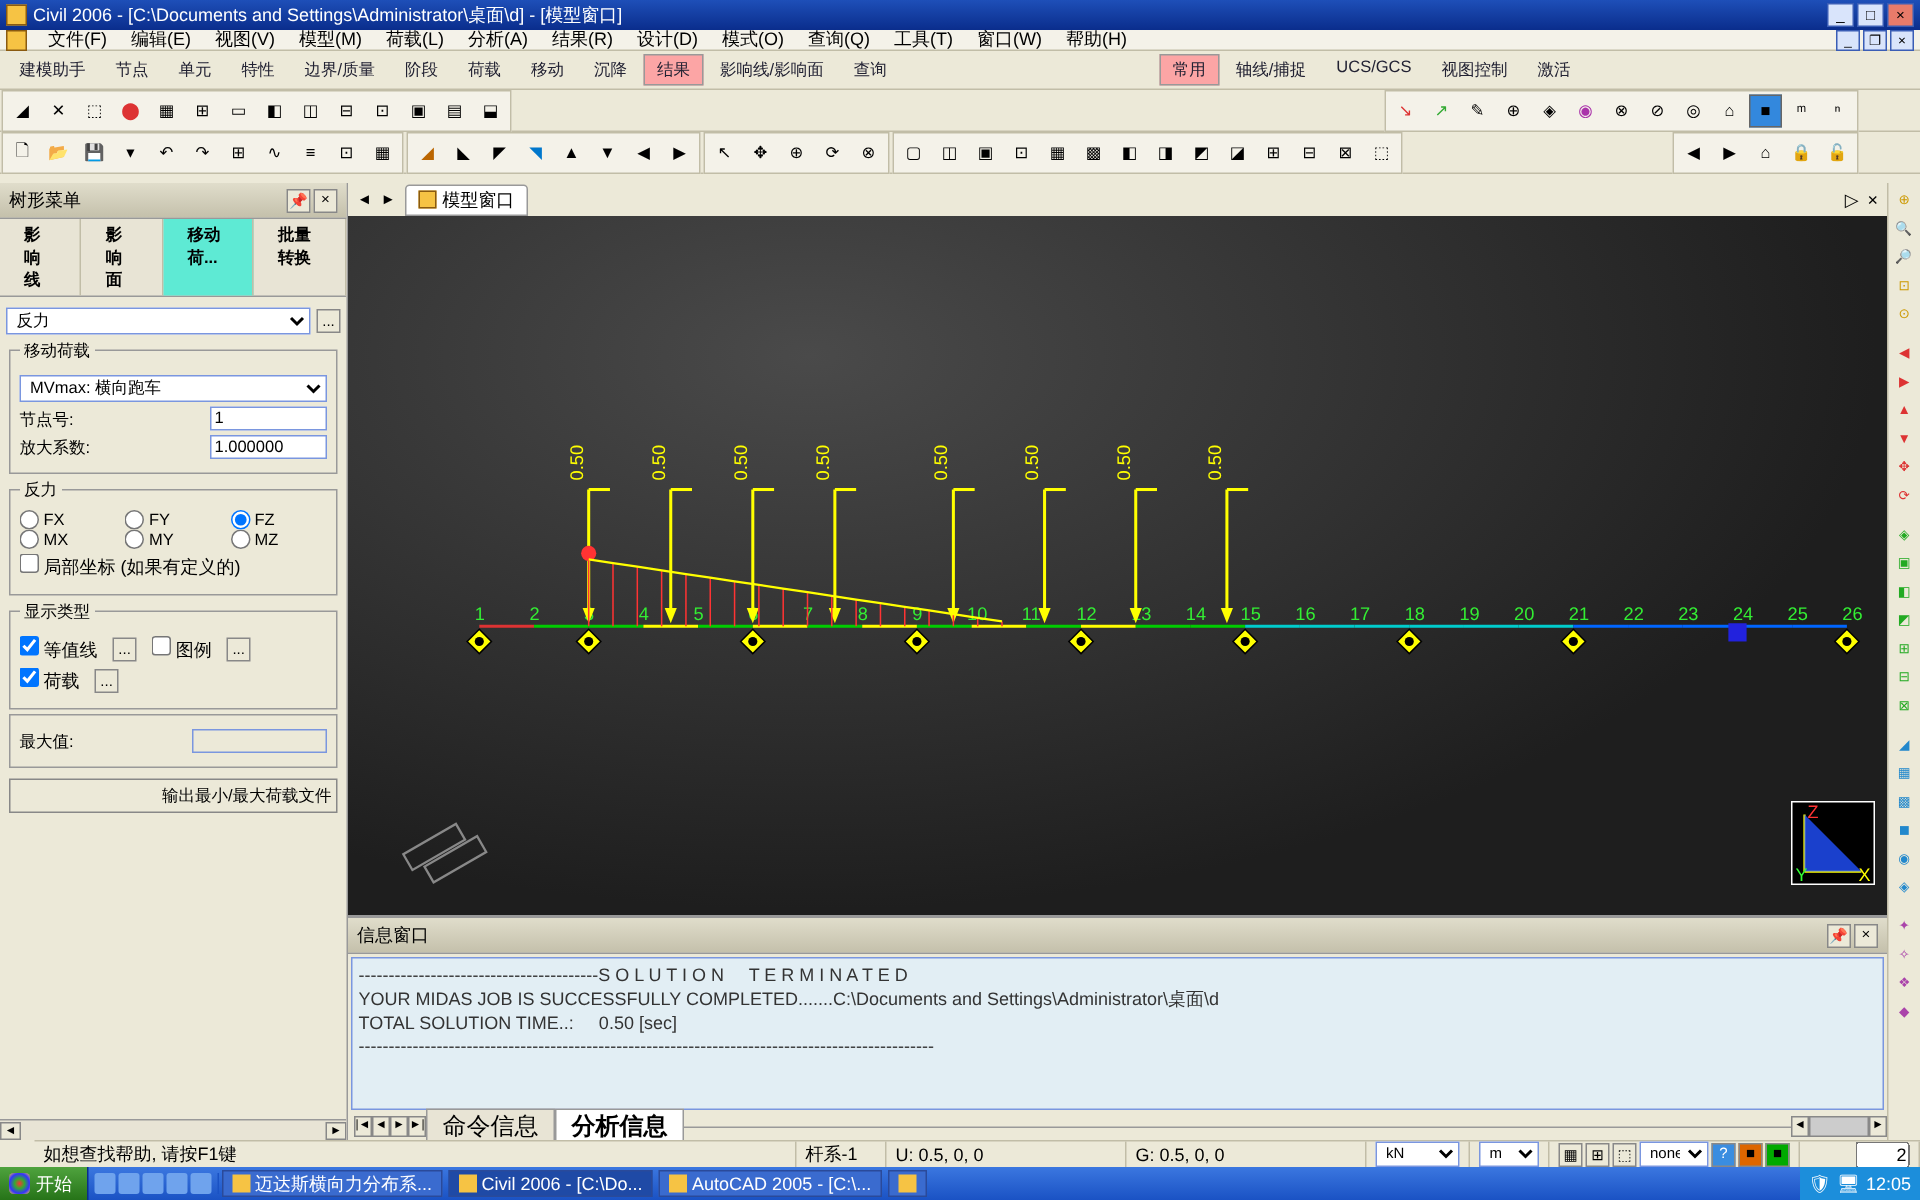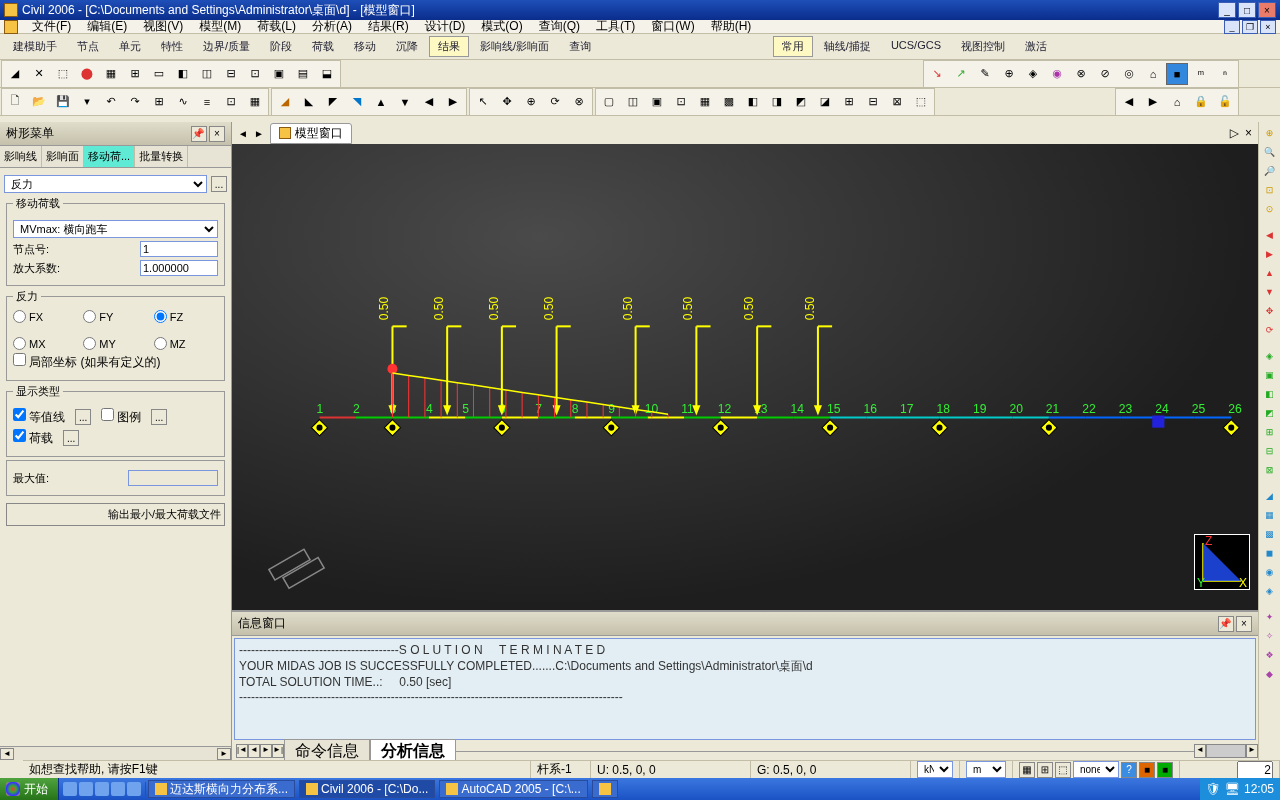--- a/index.html
+++ b/index.html
@@ -13,21 +13,21 @@
 .menubar .app-icon { width: 14px; height: 14px; background: #f6c344; border: 1px solid #8a5a10; margin-right: 6px; }
 .menu-item { padding: 2px 8px; cursor: default; }
 .mdi-btns { position: absolute; right: 4px; display: flex; gap: 2px; }
 .mdi-btns .win-btn { width: 16px; height: 14px; font-size: 9px; }
 .toolbar-row { background: #ece9d8; display: flex; gap: 2px; border-bottom: 1px solid #c1bda7; align-items: center; }
 .toolbar-group { display: flex; align-items: center; padding: 2px; border: 1px solid #c1bda7; background: #f4f2e9; gap: 2px; }
 .tbtn { width: 22px; height: 22px; border: 1px solid transparent; display: flex; align-items: center; justify-content: center; font-size: 11px; }
 .upper-tabs { display: flex; padding: 2px 4px; background: #ece9d8; border-bottom: 1px solid #c1bda7; }
 .upper-tabs-right, .upper-tabs-left { display: flex; gap: 2px; }
 .upper-tabs .utab { padding: 2px 8px; font-size: 11px; color: #223; border: 1px solid transparent; }
-.upper-tabs .utab.active { border: 1px solid #999; background: #fef9c3; }
+.upper-tabs .utab.active { border: 1px solid #999; background: #fca5a5; }
 .content-area { position: absolute; top: 122px; bottom: 40px; left: 0; right: 0; display: flex; }
 .left-panel { width: 232px; background: #ece9d8; border-right: 1px solid #999; display: flex; flex-direction: column; overflow: hidden; }
 .panel-title { background: linear-gradient(180deg, #e0ddcb, #c4c0ab); padding: 3px 6px; border-bottom: 1px solid #999; display: flex; align-items: center; justify-content: space-between; font-size: 11px; }
 .panel-body { padding: 4px; flex: 1; overflow: auto; }
 fieldset { border: 1px solid #999; margin: 3px 2px; padding: 6px 6px 6px 6px; }
 legend { font-size: 11px; padding: 0 3px; }
 .form-row { display: flex; align-items: center; margin: 3px 0; gap: 4px; }
 .form-row label { flex: 0 0 auto; font-size: 11px; }
 .form-row input[type="text"], select { border: 1px solid #7a96df; font-size: 11px; padding: 1px 2px; background: #fff; }
 .btn { border: 1px solid #888; background: #ece9d8; padding: 2px 10px; font-size: 11px; cursor: default; }
@@ -46,24 +46,24 @@
 .msg-tabs .mtab.active { background: #fff; font-weight: bold; }
 .status-bar { position: absolute; bottom: 22px; left: 0; right: 0; height: 18px; background: #ece9d8; border-top: 1px solid #c1bda7; display: flex; align-items: center; font-size: 11px; margin-left: 23px; }
 .status-bar .cell { padding: 0 6px; border-right: 1px solid #c1bda7; height: 100%; display: flex; align-items: center; }
 .taskbar { position: absolute; bottom: 0; left: 0; right: 0; height: 22px; background: linear-gradient(180deg, #3b77e0, #1a52c4); display: flex; align-items: center; color: #fff; font-size: 11px; }
 .start-btn { background: linear-gradient(180deg, #4fa33e, #267318); padding: 2px 10px 2px 6px; height: 100%; display: flex; align-items: center; gap: 4px; border-right: 1px solid #0a2d8c; }
 .task-item { background: #3a6bcf; border: 1px solid #2a4a9a; margin: 1px 2px; padding: 1px 6px; height: 18px; display: flex; align-items: center; gap: 3px; max-width: 170px; overflow: hidden; white-space: nowrap; }
 .task-item.active { background: #1f4aa6; }
 .tray { margin-left: auto; background: #1c8edb; height: 100%; display: flex; align-items: center; padding: 0 6px; gap: 4px; }
 .right-bar { width: 22px; background: #ece9d8; border-left: 1px solid #c1bda7; display: flex; flex-direction: column; align-items: center; padding: 2px 0; gap: 1px; }
 .right-bar .tbtn { width: 18px; height: 18px; font-size: 9px; }
-.radio-grid { display: grid; grid-template-columns: repeat(3, 1fr); gap: 14px 6px; }
+.radio-grid { display: grid; grid-template-columns: repeat(3, 1fr); gap: 0 6px; }
 .radio-grid label { font-size: 11px; display: flex; align-items: center; gap: 3px; }
 .panel-tabs { display: flex; border-bottom: 1px solid #999; background: #e8e4d5; }
-.panel-tabs .ptab { padding: 3px 4px; font-size: 11px; border-right: 1px solid #c1bda7; }
+.panel-tabs .ptab { padding: 3px 16px; font-size: 11px; border-right: 1px solid #c1bda7; font-weight: bold; }
 .panel-tabs .ptab.active { background: #5eead4; }
 .small-sq { width: 16px; height: 16px; border: 1px solid #888; background: #ece9d8; font-size: 10px; display: flex; align-items: center; justify-content: center; }
 .scrollbar-h { height: 14px; background: #e8e4d5; border-top: 1px solid #999; display: flex; align-items: center; }
 .scrollbar-h .arr { width: 14px; height: 12px; background: #ece9d8; border: 1px solid #888; font-size: 8px; text-align: center; }
 .ql { display:flex; gap:2px; padding:0 4px; border-right:1px solid #1a52c4; }
 .ql-ico { width:14px; height:14px; background:#6fa3ed; border-radius:2px; }
 svg text { font-family: sans-serif; }
 </style>
 </head>
 <body>
@@ -543,21 +543,21 @@
     <div class="tbtn" style="color:#a4a">◆</div>
   </div>
 </div>
 
 <div class="status-bar">
   <div class="cell" style="flex:0 0 508px">如想查找帮助, 请按F1键</div>
   <div class="cell" style="width:60px">杆系-1</div>
   <div class="cell" style="width:160px">U: 0.5, 0, 0</div>
   <div class="cell" style="width:160px">G: 0.5, 0, 0</div>
   <div class="cell">
-      <select style="width:36px;font-size:10px"><option>kN</option></select>
+      <select style="width:56px;font-size:10px"><option>kN</option></select>
     </div>
   <div class="cell">
       <select style="width:40px;font-size:10px"><option>m</option></select>
     </div>
   <div class="cell" style="display:flex;gap:2px">
     <div class="small-sq">▦</div>
     <div class="small-sq">⊞</div>
     <div class="small-sq">⬚</div>
     <select style="width:46px;font-size:10px"><option>none</option></select>
     <div class="small-sq" style="background:#3a8de0;color:#fff">?</div>

